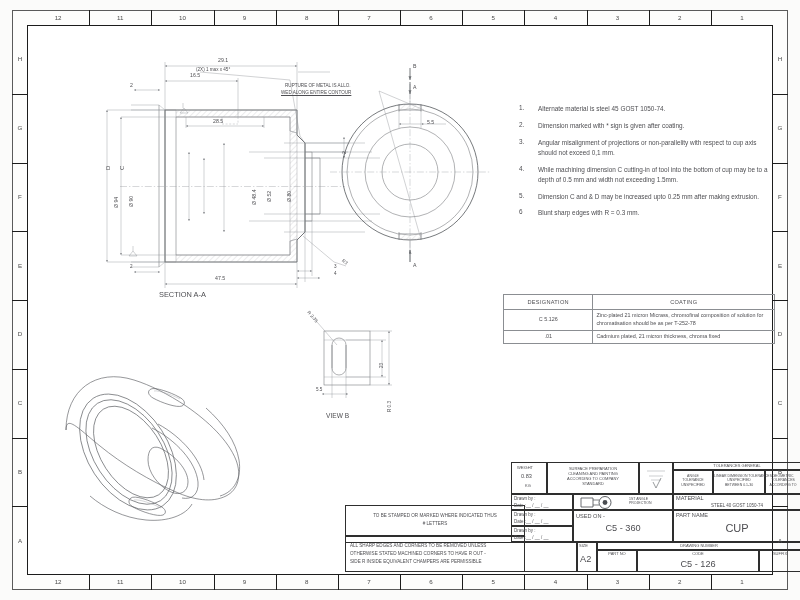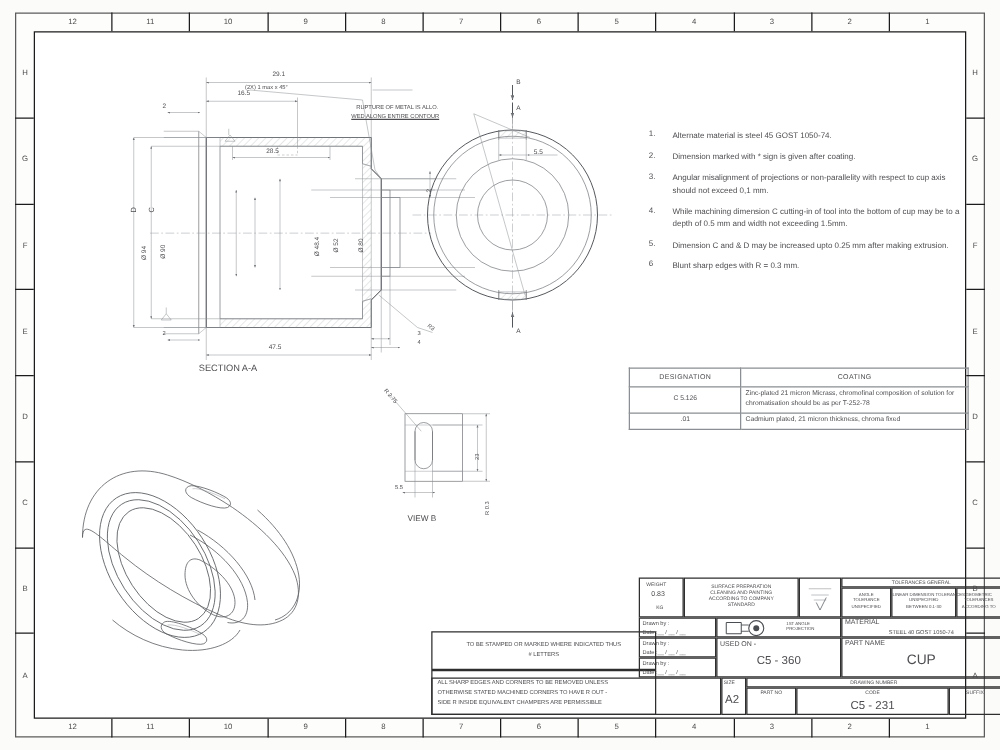--- a/index.html
+++ b/index.html
@@ -377,21 +377,21 @@
     <div class="tbtx f9" style="left:235px;top:92px;">A2</div>
 
     <div class="tb" style="left:252px;top:80px;width:204px;height:8px;"></div>
     <div class="tbtx f4 ctr" style="left:252px;top:81px;width:204px;">DRAWING NUMBER</div>
 
     <div class="tb" style="left:252px;top:88px;width:40px;height:22px;"></div>
     <div class="tbtx f4 ctr" style="left:252px;top:89px;width:40px;">PART NO</div>
 
     <div class="tb" style="left:292px;top:88px;width:122px;height:22px;"></div>
     <div class="tbtx f4 ctr" style="left:292px;top:89px;width:122px;">CODE</div>
-    <div class="tbtx f9 ctr" style="left:292px;top:97px;width:122px;">C5 - 231</div>
+    <div class="tbtx f9 ctr" style="left:292px;top:97px;width:122px;">C5 - 126</div>
 
     <div class="tb" style="left:414px;top:88px;width:42px;height:22px;"></div>
     <div class="tbtx f4 ctr" style="left:414px;top:89px;width:42px;">SUFFIX</div>
 
   </div>
 
 <div class="zone-lbl" style="left: 27px; width: 62.1667px; top: 15px;">12</div>
     <div class="zone-lbl" style="left: 27px; width: 62.1667px; top: 579px;">12</div>
     <div class="zone-lbl" style="left: 89.1667px; width: 62.1667px; top: 15px;">11</div>
     <div class="ztick" style="left: 89.1667px; width: 1px; top: 10px; height: 15px;"></div>

